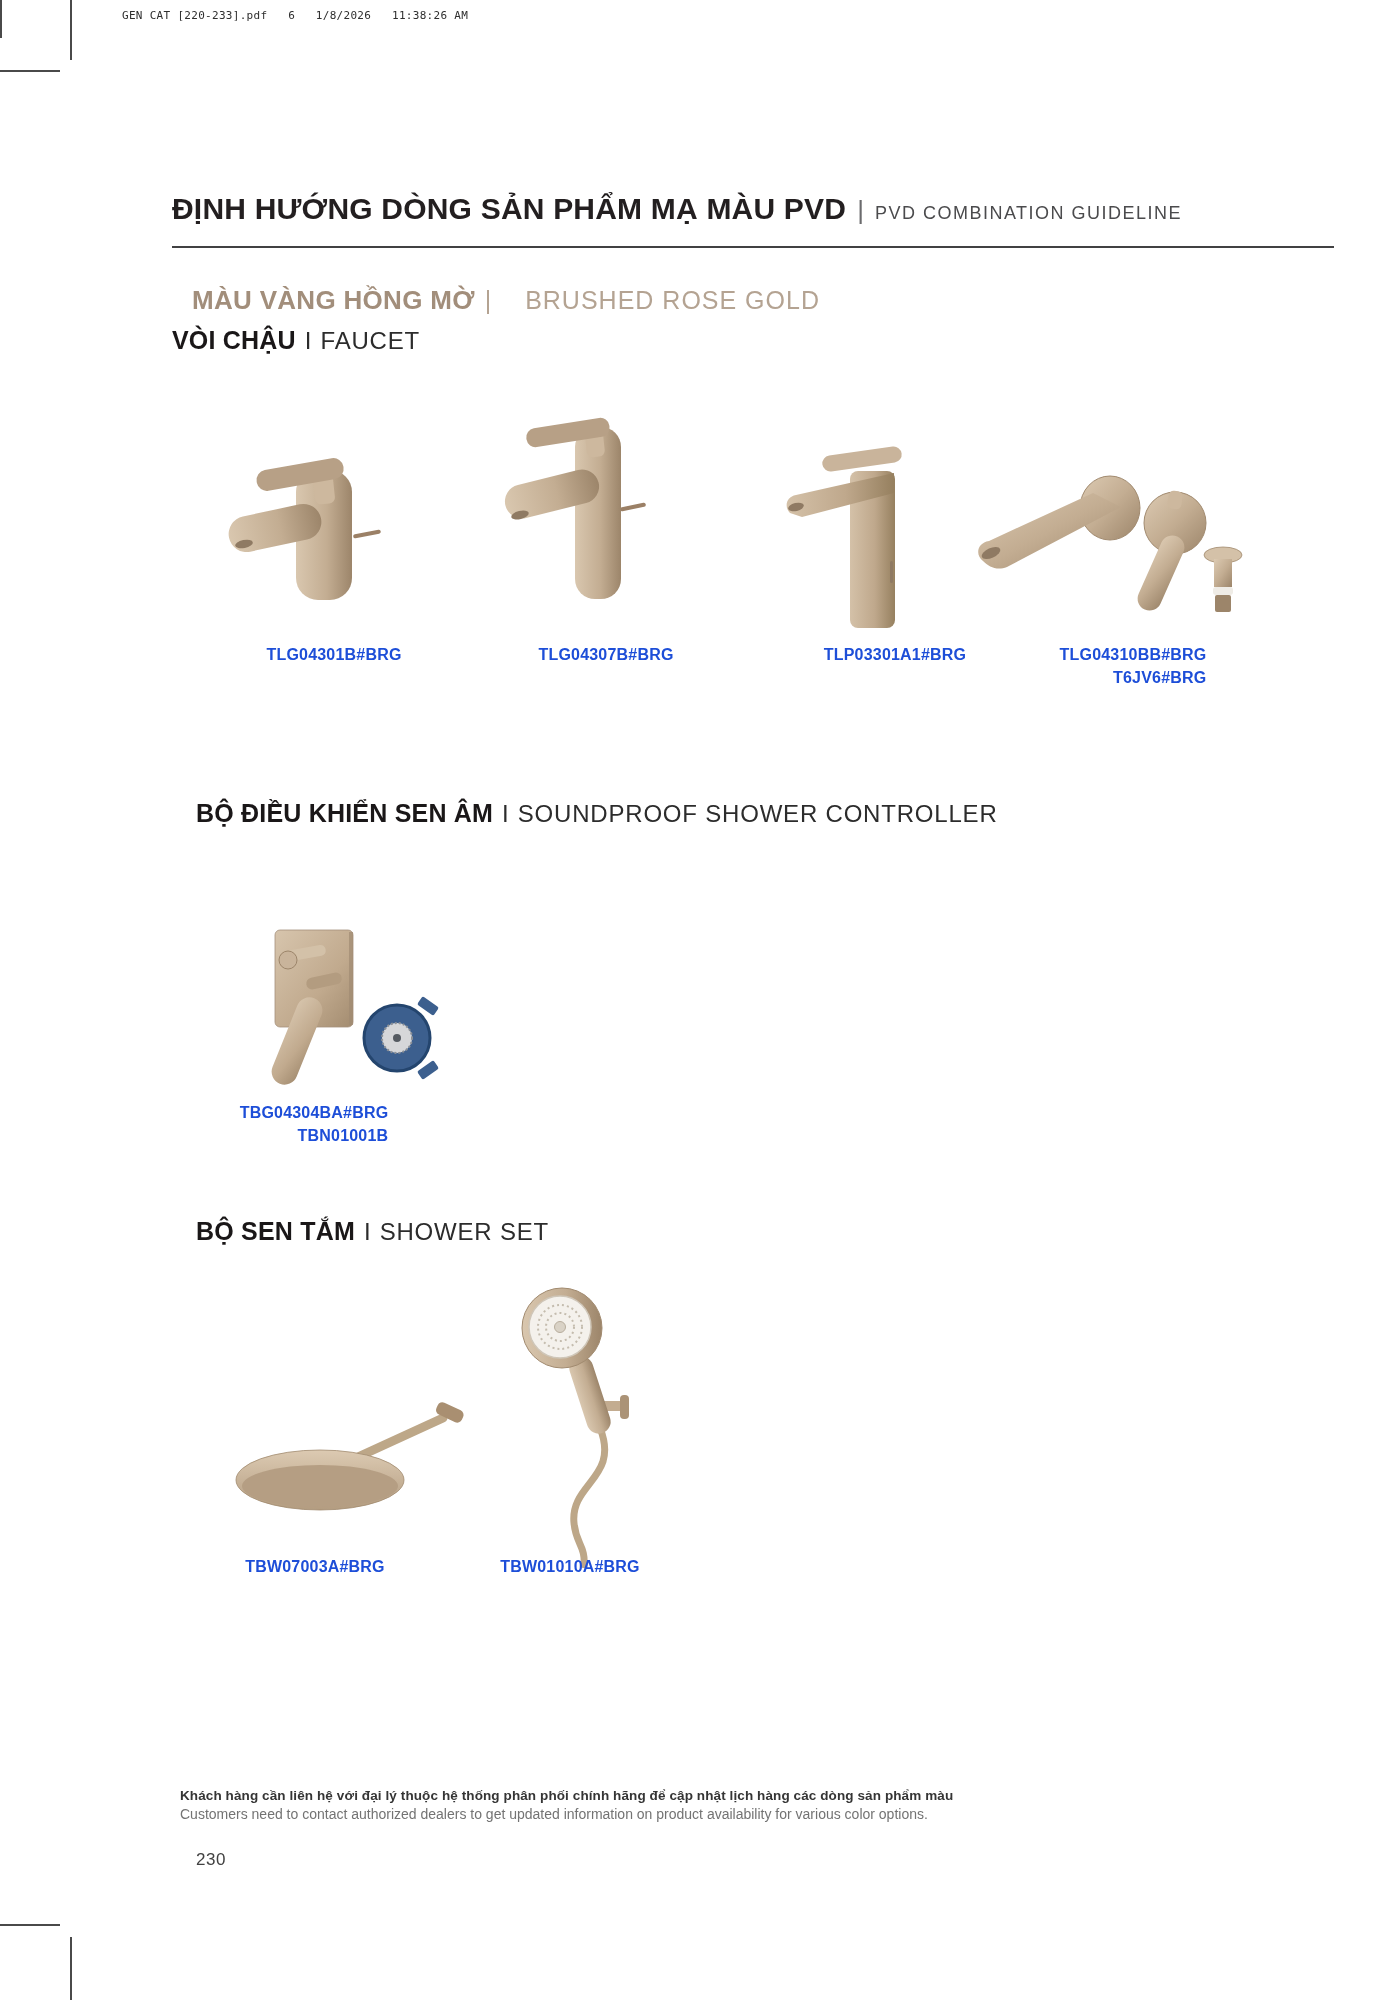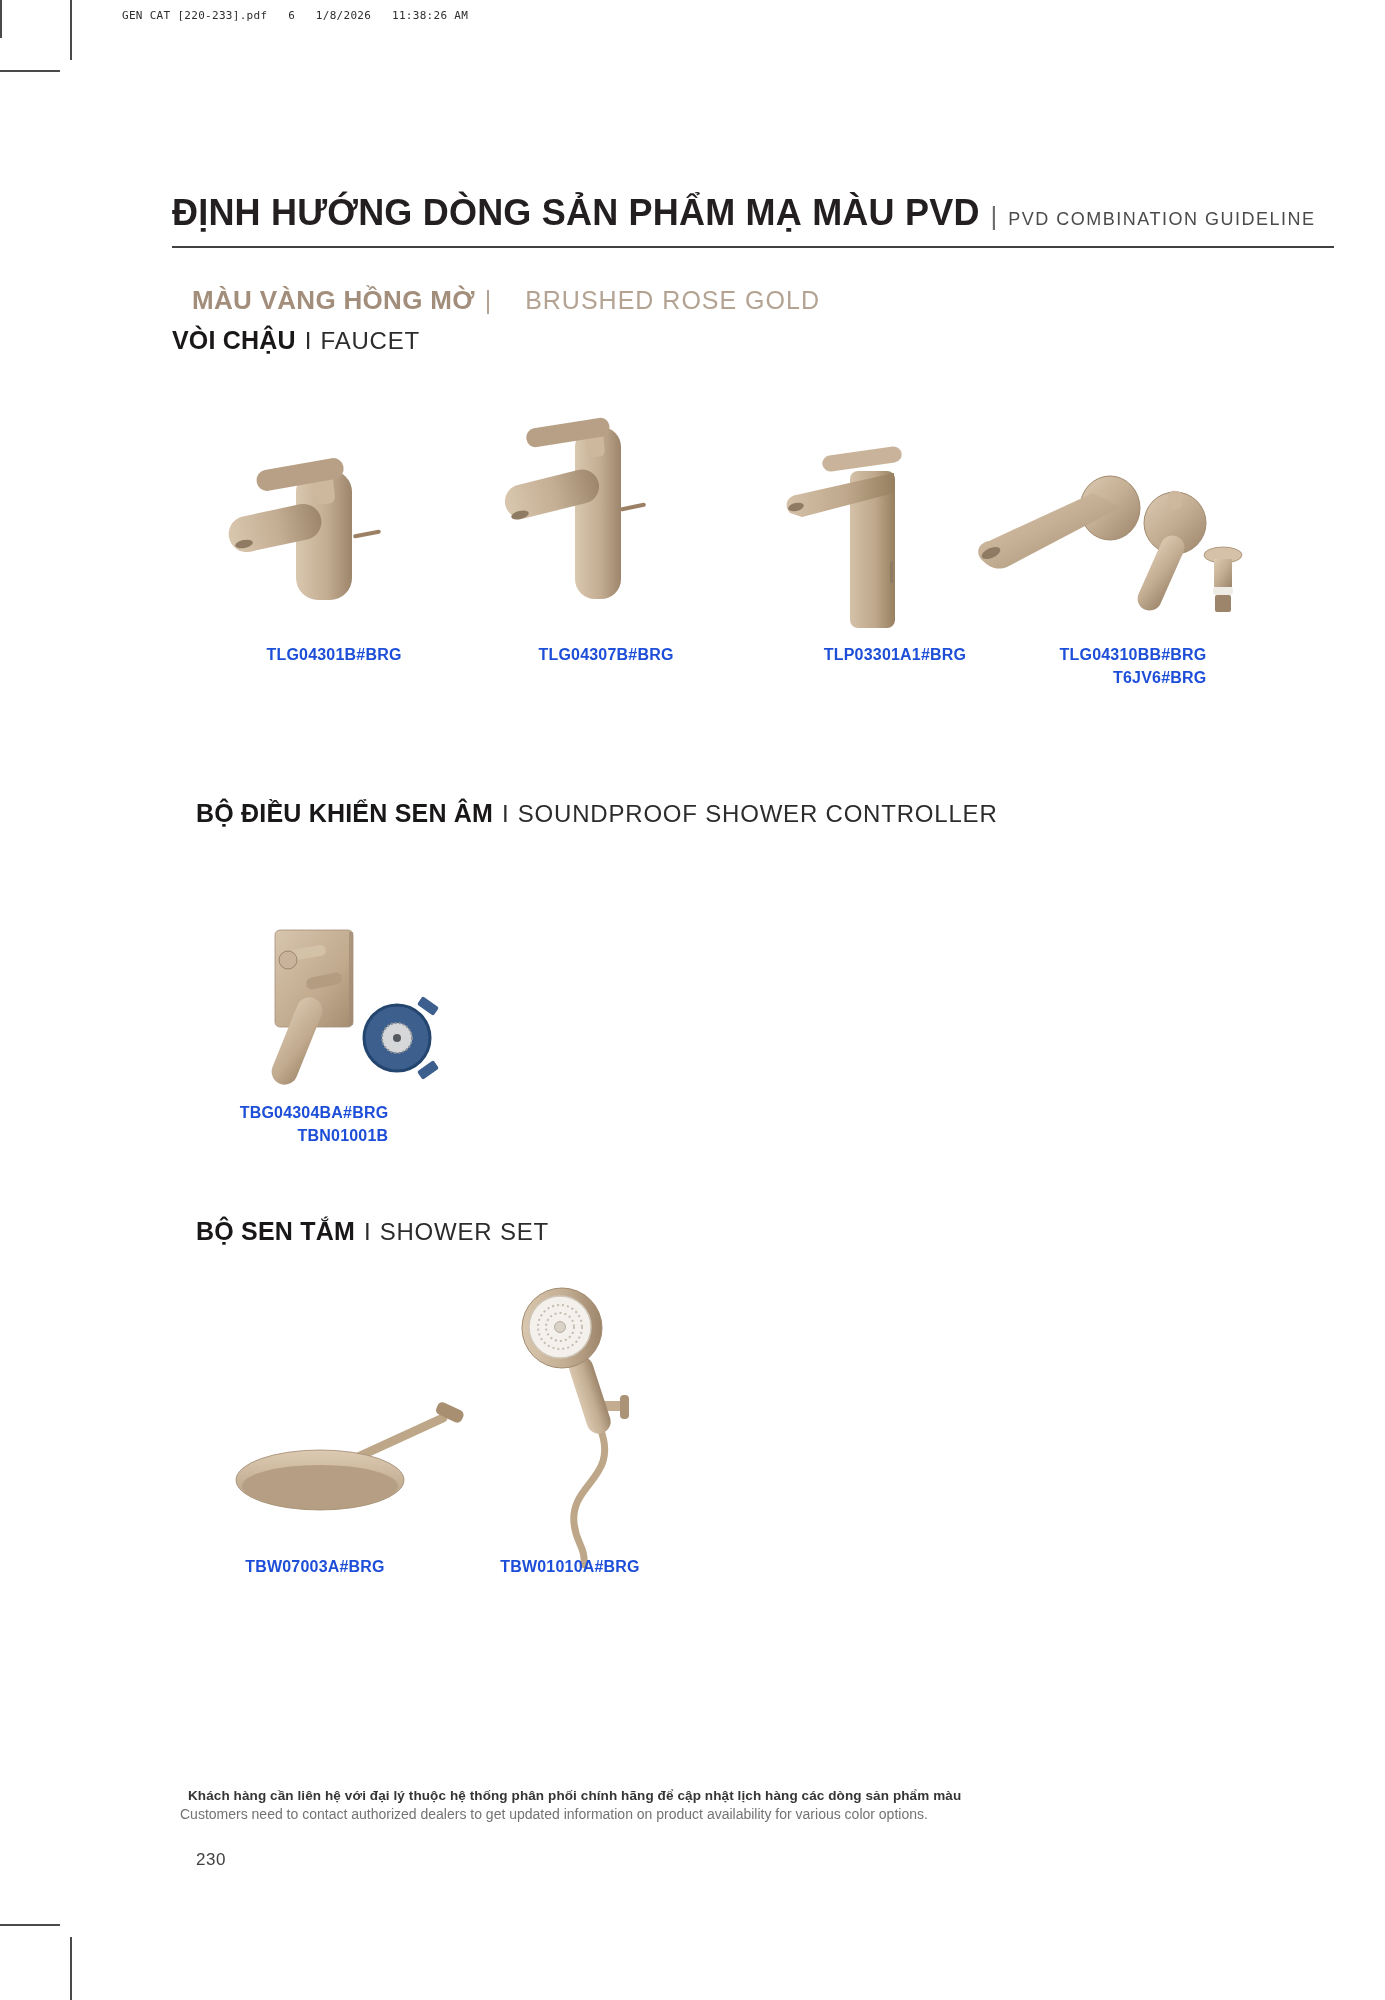--- a/index.html
+++ b/index.html
@@ -9,39 +9,39 @@
     font-family:"Liberation Sans", sans-serif; overflow:hidden;
   }
   .abs { position:absolute; }
   .crop { position:absolute; background:#4a4a4a; }
   .pdf-header {
     position:absolute; left:122px; top:9px;
     font-family:"DejaVu Sans Mono", monospace; font-size:11px; color:#2e2e2e;
     white-space:pre; letter-spacing:0.3px;
   }
   .title-row { position:absolute; left:172px; top:192px; white-space:nowrap; }
-  .title-vi { font-size:36px; font-weight:700; color:#231f20; letter-spacing:0.2px; }
+  .title-vi { font-size:30px; font-weight:700; color:#231f20; letter-spacing:0.2px; }
   .title-sep { font-size:26px; font-weight:300; color:#6b6b6d; padding:0 11px; }
   .title-en { font-size:18px; font-weight:400; color:#4b4b4d; letter-spacing:1.5px; }
   .rule { position:absolute; left:172px; top:246px; width:1162px; height:2px; background:#414143; }
   .heading-row { position:absolute; left:172px; top:285px; white-space:nowrap; }
   .heading-vi { font-size:26px; font-weight:700; color:#a28e7b; letter-spacing:0.3px;margin-left:20px; }
   .heading-sep { font-size:25px; font-weight:300; color:#b4a392; padding:0 10px; }
   .heading-en { font-size:25px; font-weight:400; color:#b4a392; letter-spacing:1px;margin-left:24px; }
   .sec-row { position:absolute; white-space:nowrap; }
   .sec-vi { font-size:25px; font-weight:700; color:#1a1718; letter-spacing:0.2px; }
   .sec-sep { font-size:24px; font-weight:400; color:#2c2c2c; padding:0 9px; }
   .sec-en { font-size:24px; font-weight:400; color:#2c2c2c; letter-spacing:0.8px; }
   .code {
     position:absolute; transform:translateX(-50%);
     font-size:16px; font-weight:700; color:#1d4ed8; letter-spacing:0.2px;
     text-align:right; line-height:23px; white-space:nowrap;
   }
   .footer-vi {
-    position:absolute; left:188px; top:1788px;
+    position:absolute; left:180px; top:1788px;
     font-size:13.5px; font-weight:700; color:#353535; letter-spacing:0.1px;
   }
   .footer-en {
     position:absolute; left:180px; top:1806px;
     font-size:14px; font-weight:400; color:#737373;
   }
   .page-num {
     position:absolute; left:196px; top:1850px;
     font-size:17px; font-weight:400; color:#414141; letter-spacing:0.5px;
   }

